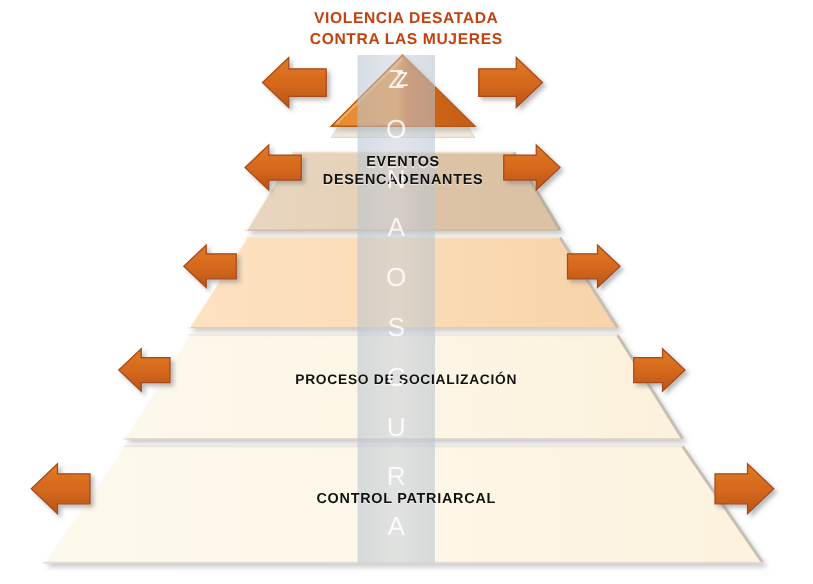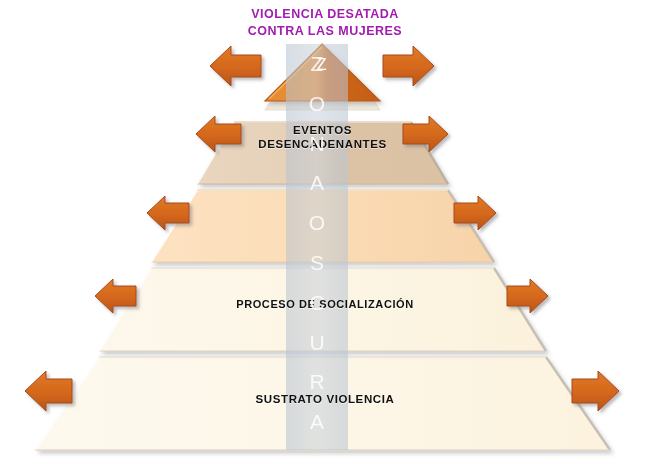--- a/index.html
+++ b/index.html
@@ -38,21 +38,21 @@
     pointer-events: none;
   }
   #title-block {
     position: absolute;
     left: 0;
     top: 6px;
     width: 650px;
     text-align: center;
     font-size: 12.5px;
     font-weight: bold;
-    color: #a21caf;
+    color: #c2410c;
     letter-spacing: 0.5px;
     line-height: 1.35;
     white-space: pre-line;
   }
   #label-l1 {
     left: 275px; top: 55px; width: 94px;
     font-size: 16px;
     color: #ffffff;
     font-weight: normal;
     text-shadow: none;
@@ -219,21 +219,21 @@
 CONTRA LAS MUJERES</div>
 
   <div class="layer-label" id="label-l1">Z</div>
 
   <div class="layer-label" id="label-l2">EVENTOS
 DESENCADENANTES</div>
 
 
   <div class="layer-label" id="label-l4">PROCESO DE SOCIALIZACIÓN</div>
 
-  <div class="layer-label" id="label-l5">SUSTRATO VIOLENCIA</div>
+  <div class="layer-label" id="label-l5">CONTROL PATRIARCAL</div>
 
   <div id="watermark-letters">
       <div class="vtext-letter" style="left: 286px; top: 52px;">Z</div>
       <div class="vtext-letter" style="left: 286px; top: 91.8px;">O</div>
       <div class="vtext-letter" style="left: 286px; top: 131.6px;">N</div>
       <div class="vtext-letter" style="left: 286px; top: 171.4px;">A</div>
       <div class="vtext-letter" style="left: 286px; top: 211.2px;">O</div>
       <div class="vtext-letter" style="left: 286px; top: 251px;">S</div>
       <div class="vtext-letter" style="left: 286px; top: 290.8px;">C</div>
       <div class="vtext-letter" style="left: 286px; top: 330.6px;">U</div>

